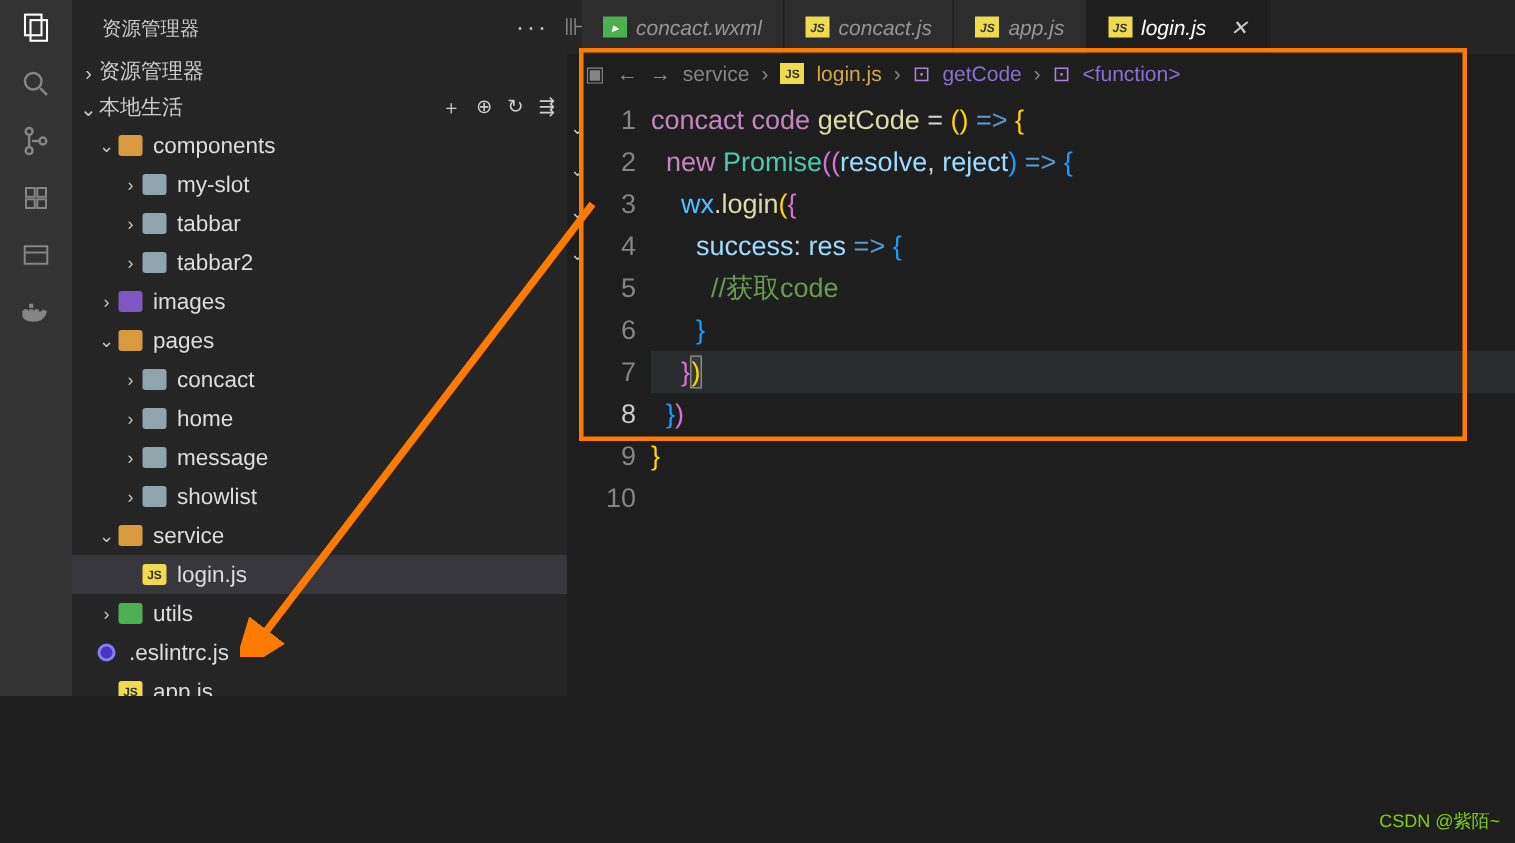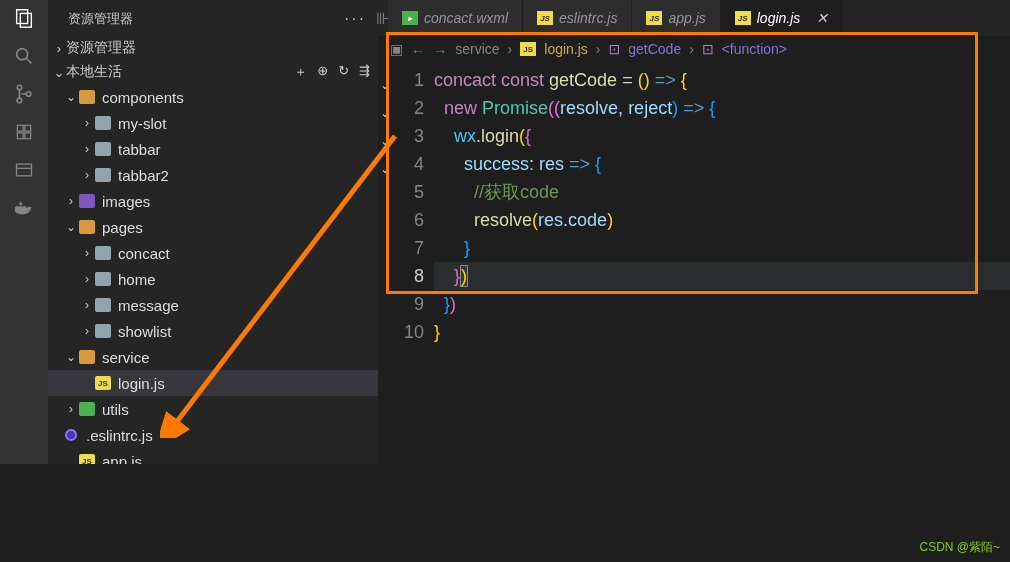--- a/index.html
+++ b/index.html
@@ -246,21 +246,21 @@
 
   <div class="main">
     <div class="tabs">
       <div style="width:10px;display:flex;align-items:center;justify-content:center;color:#858585">⊪</div>
       <div class="tab">
           <span class="ticon wx">▸</span>
           <span>concact.wxml</span>
         </div>
       <div class="tab">
           <span class="ticon js">JS</span>
-          <span>eslintrc.js</span>
+          <span>concact.js</span>
         </div>
       <div class="tab">
           <span class="ticon js">JS</span>
           <span>app.js</span>
         </div>
       <div class="tab active">
           <span class="ticon js">JS</span>
           <span>login.js</span>
           <span class="close">✕</span>
         </div>
@@ -289,26 +289,25 @@
           <div class="ln"><span class="fold">⌄</span>3</div>
           <div class="ln"><span class="fold">⌄</span>4</div>
           <div class="ln">5</div>
           <div class="ln">6</div>
           <div class="ln">7</div>
           <div class="ln" style="color:#ccc">8</div>
           <div class="ln">9</div>
           <div class="ln">10</div>
         </div>
         <div class="code">
-<div class="codeline"><span class="kw-export">concact</span><span class="kw-const"> const </span><span class="fn-name">getCode</span><span class="punct"> = </span><span class="gold">()</span><span class="blue"> =&gt; </span><span class="gold">{</span></div>
+<div class="codeline"><span class="kw-export">concact</span><span class="kw-const"> code </span><span class="fn-name">getCode</span><span class="punct"> = </span><span class="gold">()</span><span class="blue"> =&gt; </span><span class="gold">{</span></div>
 <div class="codeline"><span>  </span><span class="kw-new">new</span><span> </span><span class="cls">Promise</span><span class="pink">((</span><span class="param">resolve</span><span class="punct">, </span><span class="param">reject</span><span class="bracket-b">)</span><span class="blue"> =&gt; </span><span class="bracket-b">{</span></div>
 <div class="codeline"><span>    </span><span class="obj">wx</span><span class="punct">.</span><span class="fn-name">login</span><span class="gold">(</span><span class="pink">{</span></div>
 <div class="codeline"><span>      </span><span class="prop">success</span><span class="punct">: </span><span class="param">res</span><span class="blue"> =&gt; </span><span class="bracket-b">{</span></div>
 <div class="codeline"><span>        </span><span class="comment">//获取code</span></div>
-<div class="codeline"><span>        </span><span class="fn-name">resolve</span><span class="gold">(</span><span class="param">res</span><span class="punct">.</span><span class="prop">code</span><span class="gold">)</span></div>
 <div class="codeline"><span>      </span><span class="bracket-b">}</span></div>
 <div class="codeline curr"><span>    </span><span class="pink">}</span><span class="gold cursor-box">)</span></div>
 <div class="codeline"><span>  </span><span class="bracket-b">}</span><span class="pink">)</span></div>
 <div class="codeline"><span class="gold">}</span></div>
         </div>
       </div>
     </div>
   </div>
 </div>
 

